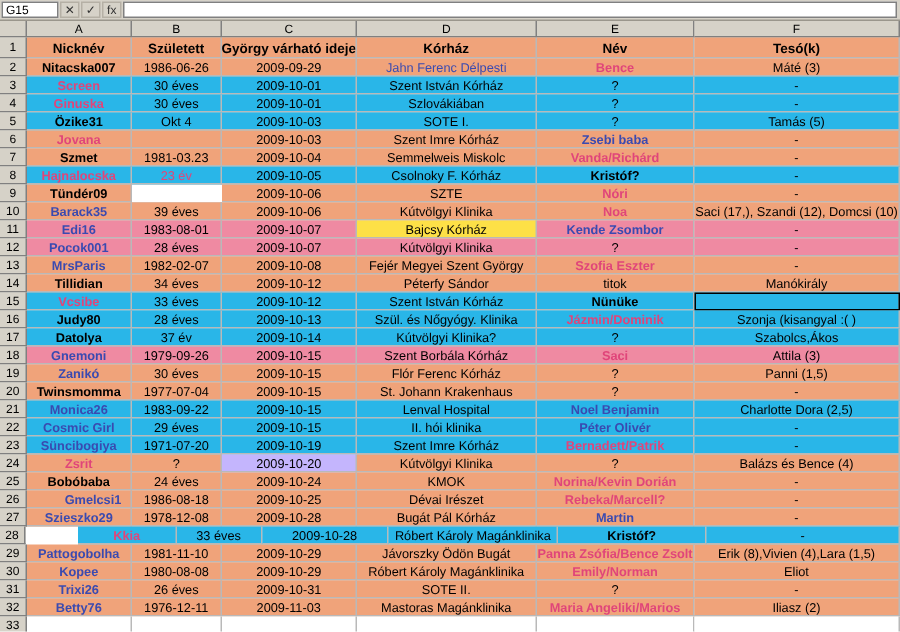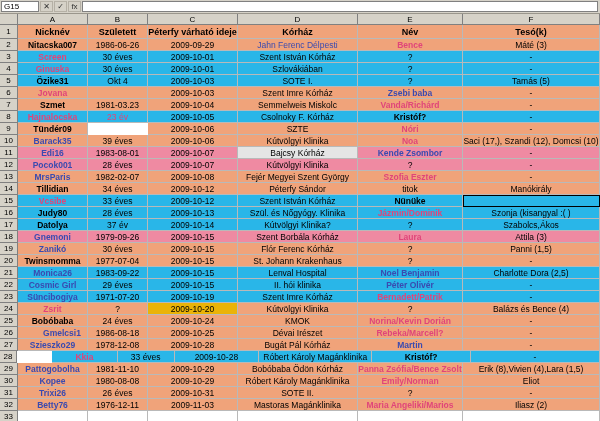--- a/index.html
+++ b/index.html
@@ -76,21 +76,21 @@
   <div class="col-head" style="width:120px">D</div>
   <div class="col-head" style="width:105px">E</div>
   <div class="col-head" style="width:137px">F</div>
 </div>
 
 <div class="grid" id="grid">
     <div class="row" style="height: 14px;">
       <div class="rh">1</div>
       <div class="cell hdr" style="width: 70px; background: rgb(240, 163, 122);">Nicknév</div>
       <div class="cell hdr" style="width: 60px; background: rgb(240, 163, 122);">Született</div>
-      <div class="cell hdr" style="width: 90px; background: rgb(240, 163, 122);">Péterfy várható ideje</div>
+      <div class="cell hdr" style="width: 90px; background: rgb(240, 163, 122);">György várható ideje</div>
       <div class="cell hdr" style="width: 120px; background: rgb(240, 163, 122);">Kórház</div>
       <div class="cell hdr" style="width: 105px; background: rgb(240, 163, 122);">Név</div>
       <div class="cell hdr" style="width: 137px; background: rgb(240, 163, 122);">Tesó(k)</div>
     </div>
     <div class="row">
       <div class="rh">2</div>
       <div class="cell bold" style="width: 70px; background: rgb(240, 163, 122); color: rgb(0, 0, 0);">Nitacska007</div>
       <div class="cell" style="width: 60px; background: rgb(240, 163, 122); color: rgb(0, 0, 0);">1986-06-26</div>
       <div class="cell" style="width: 90px; background: rgb(240, 163, 122); color: rgb(0, 0, 0);">2009-09-29</div>
       <div class="cell" style="width: 120px; background: rgb(240, 163, 122); color: rgb(58, 74, 176);">Jahn Ferenc Délpesti</div>
@@ -167,21 +167,21 @@
       <div class="cell" style="width: 90px; background: rgb(240, 163, 122); color: rgb(0, 0, 0);">2009-10-06</div>
       <div class="cell" style="width: 120px; background: rgb(240, 163, 122); color: rgb(0, 0, 0);">Kútvölgyi Klinika</div>
       <div class="cell bold" style="width: 105px; background: rgb(240, 163, 122); color: rgb(224, 69, 122);">Noa</div>
       <div class="cell" style="width: 137px; background: rgb(240, 163, 122); color: rgb(0, 0, 0);">Saci (17,), Szandi (12), Domcsi (10)</div>
     </div>
     <div class="row">
       <div class="rh">11</div>
       <div class="cell bold" style="width: 70px; background: rgb(239, 138, 162); color: rgb(58, 74, 176);">Edi16</div>
       <div class="cell" style="width: 60px; background: rgb(239, 138, 162); color: rgb(0, 0, 0);">1983-08-01</div>
       <div class="cell" style="width: 90px; background: rgb(239, 138, 162); color: rgb(0, 0, 0);">2009-10-07</div>
-      <div class="cell" style="width: 120px; background: #e5e5e5; color: rgb(0, 0, 0);">Bajcsy Kórház</div>
+      <div class="cell" style="width: 120px; background: #fde047; color: rgb(0, 0, 0);">Bajcsy Kórház</div>
       <div class="cell bold" style="width: 105px; background: rgb(239, 138, 162); color: rgb(58, 74, 176);">Kende Zsombor</div>
       <div class="cell" style="width: 137px; background: rgb(239, 138, 162); color: rgb(0, 0, 0);">-</div>
     </div>
     <div class="row">
       <div class="rh">12</div>
       <div class="cell bold" style="width: 70px; background: rgb(239, 138, 162); color: rgb(58, 74, 176);">Pocok001</div>
       <div class="cell" style="width: 60px; background: rgb(239, 138, 162); color: rgb(0, 0, 0);">28 éves</div>
       <div class="cell" style="width: 90px; background: rgb(239, 138, 162); color: rgb(0, 0, 0);">2009-10-07</div>
       <div class="cell" style="width: 120px; background: rgb(239, 138, 162); color: rgb(0, 0, 0);">Kútvölgyi Klinika</div>
       <div class="cell" style="width: 105px; background: rgb(239, 138, 162); color: rgb(0, 0, 0);">?</div>
@@ -231,21 +231,21 @@
       <div class="cell" style="width: 120px; background: rgb(41, 182, 232); color: rgb(0, 0, 0);">Kútvölgyi Klinika?</div>
       <div class="cell" style="width: 105px; background: rgb(41, 182, 232); color: rgb(0, 0, 0);">?</div>
       <div class="cell" style="width: 137px; background: rgb(41, 182, 232); color: rgb(0, 0, 0);">Szabolcs,Ákos</div>
     </div>
     <div class="row">
       <div class="rh">18</div>
       <div class="cell bold" style="width: 70px; background: rgb(239, 138, 162); color: rgb(58, 74, 176);">Gnemoni</div>
       <div class="cell" style="width: 60px; background: rgb(239, 138, 162); color: rgb(0, 0, 0);">1979-09-26</div>
       <div class="cell" style="width: 90px; background: rgb(239, 138, 162); color: rgb(0, 0, 0);">2009-10-15</div>
       <div class="cell" style="width: 120px; background: rgb(239, 138, 162); color: rgb(0, 0, 0);">Szent Borbála Kórház</div>
-      <div class="cell bold" style="width: 105px; background: rgb(239, 138, 162); color: rgb(224, 69, 122);">Laura</div>
+      <div class="cell bold" style="width: 105px; background: rgb(239, 138, 162); color: rgb(224, 69, 122);">Saci</div>
       <div class="cell" style="width: 137px; background: rgb(239, 138, 162); color: rgb(0, 0, 0);">Attila (3)</div>
     </div>
     <div class="row">
       <div class="rh">19</div>
       <div class="cell bold" style="width: 70px; background: rgb(240, 163, 122); color: rgb(58, 74, 176);">Zanikó</div>
       <div class="cell" style="width: 60px; background: rgb(240, 163, 122); color: rgb(0, 0, 0);">30 éves</div>
       <div class="cell" style="width: 90px; background: rgb(240, 163, 122); color: rgb(0, 0, 0);">2009-10-15</div>
       <div class="cell" style="width: 120px; background: rgb(240, 163, 122); color: rgb(0, 0, 0);">Flór Ferenc Kórház</div>
       <div class="cell" style="width: 105px; background: rgb(240, 163, 122); color: rgb(0, 0, 0);">?</div>
       <div class="cell" style="width: 137px; background: rgb(240, 163, 122); color: rgb(0, 0, 0);">Panni (1,5)</div>
@@ -283,21 +283,21 @@
       <div class="cell" style="width: 60px; background: rgb(41, 182, 232); color: rgb(0, 0, 0);">1971-07-20</div>
       <div class="cell" style="width: 90px; background: rgb(41, 182, 232); color: rgb(0, 0, 0);">2009-10-19</div>
       <div class="cell" style="width: 120px; background: rgb(41, 182, 232); color: rgb(0, 0, 0);">Szent Imre Kórház</div>
       <div class="cell bold" style="width: 105px; background: rgb(41, 182, 232); color: rgb(224, 69, 122);">Bernadett/Patrik</div>
       <div class="cell" style="width: 137px; background: rgb(41, 182, 232); color: rgb(0, 0, 0);">-</div>
     </div>
     <div class="row">
       <div class="rh">24</div>
       <div class="cell bold" style="width: 70px; background: rgb(240, 163, 122); color: rgb(224, 69, 122);">Zsrit</div>
       <div class="cell" style="width: 60px; background: rgb(240, 163, 122); color: rgb(0, 0, 0);">?</div>
-      <div class="cell" style="width: 90px; background: #eab308; color: rgb(0, 0, 0);">2009-10-20</div>
+      <div class="cell" style="width: 90px; background: #c4b5fd; color: rgb(0, 0, 0);">2009-10-20</div>
       <div class="cell" style="width: 120px; background: rgb(240, 163, 122); color: rgb(0, 0, 0);">Kútvölgyi Klinika</div>
       <div class="cell" style="width: 105px; background: rgb(240, 163, 122); color: rgb(0, 0, 0);">?</div>
       <div class="cell" style="width: 137px; background: rgb(240, 163, 122); color: rgb(0, 0, 0);">Balázs és Bence (4)</div>
     </div>
     <div class="row">
       <div class="rh">25</div>
       <div class="cell bold" style="width: 70px; background: rgb(240, 163, 122); color: rgb(0, 0, 0);">Bobóbaba</div>
       <div class="cell" style="width: 60px; background: rgb(240, 163, 122); color: rgb(0, 0, 0);">24 éves</div>
       <div class="cell" style="width: 90px; background: rgb(240, 163, 122); color: rgb(0, 0, 0);">2009-10-24</div>
       <div class="cell" style="width: 120px; background: rgb(240, 163, 122); color: rgb(0, 0, 0);">KMOK</div>
@@ -329,21 +329,21 @@
       <div class="cell" style="width: 90px; background: rgb(41, 182, 232); color: rgb(0, 0, 0);">2009-10-28</div>
       <div class="cell" style="width: 120px; background: rgb(41, 182, 232); color: rgb(0, 0, 0);">Róbert Károly Magánklinika</div>
       <div class="cell bold" style="width: 105px; background: rgb(41, 182, 232); color: rgb(0, 0, 0);">Kristóf?</div>
       <div class="cell" style="width: 137px; background: rgb(41, 182, 232); color: rgb(0, 0, 0);">-</div>
     </div>
     <div class="row">
       <div class="rh">29</div>
       <div class="cell bold" style="width: 70px; background: rgb(240, 163, 122); color: rgb(58, 74, 176);">Pattogobolha</div>
       <div class="cell" style="width: 60px; background: rgb(240, 163, 122); color: rgb(0, 0, 0);">1981-11-10</div>
       <div class="cell" style="width: 90px; background: rgb(240, 163, 122); color: rgb(0, 0, 0);">2009-10-29</div>
-      <div class="cell" style="width: 120px; background: rgb(240, 163, 122); color: rgb(0, 0, 0);">Bobóbaba Ödön Kórház</div>
+      <div class="cell" style="width: 120px; background: rgb(240, 163, 122); color: rgb(0, 0, 0);">Jávorszky Ödön Bugát</div>
       <div class="cell bold" style="width: 105px; background: rgb(240, 163, 122); color: rgb(224, 69, 122);">Panna Zsófia/Bence Zsolt</div>
       <div class="cell" style="width: 137px; background: rgb(240, 163, 122); color: rgb(0, 0, 0);">Erik (8),Vivien (4),Lara (1,5)</div>
     </div>
     <div class="row">
       <div class="rh">30</div>
       <div class="cell bold" style="width: 70px; background: rgb(240, 163, 122); color: rgb(58, 74, 176);">Kopee</div>
       <div class="cell" style="width: 60px; background: rgb(240, 163, 122); color: rgb(0, 0, 0);">1980-08-08</div>
       <div class="cell" style="width: 90px; background: rgb(240, 163, 122); color: rgb(0, 0, 0);">2009-10-29</div>
       <div class="cell" style="width: 120px; background: rgb(240, 163, 122); color: rgb(0, 0, 0);">Róbert Károly Magánklinika</div>
       <div class="cell bold" style="width: 105px; background: rgb(240, 163, 122); color: rgb(224, 69, 122);">Emily/Norman</div>

